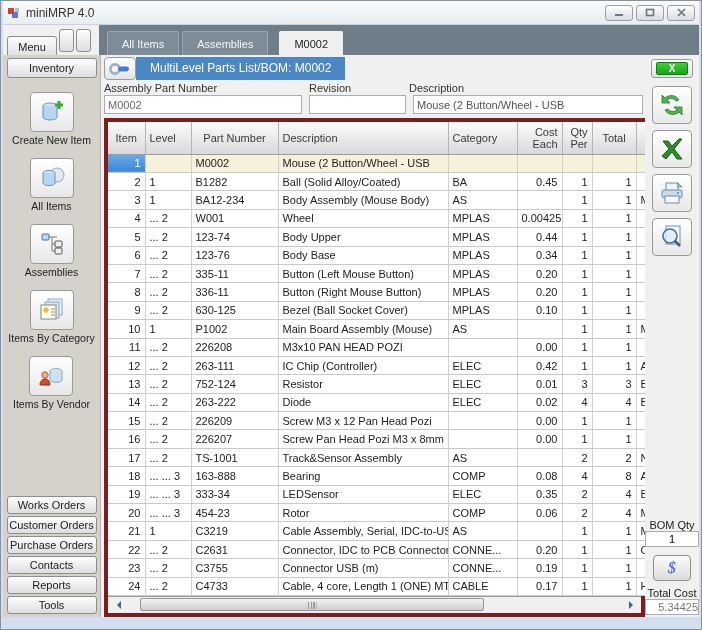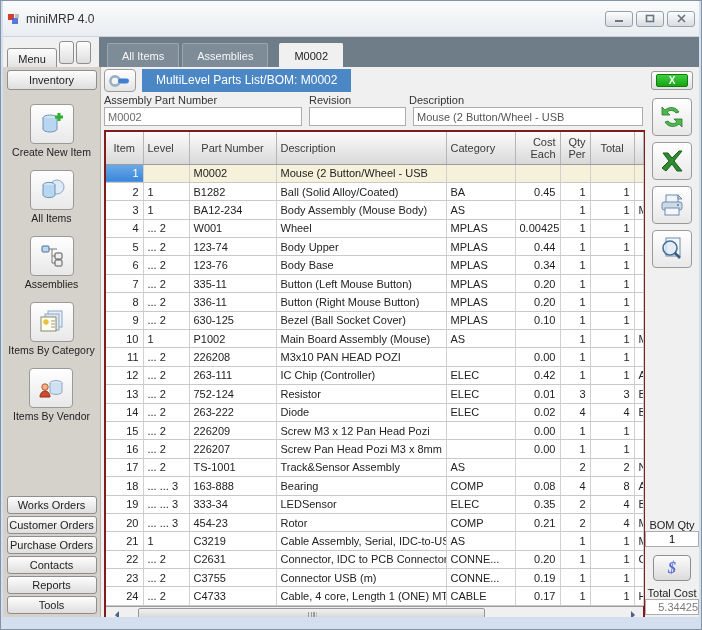--- a/index.html
+++ b/index.html
@@ -3,21 +3,21 @@
 <meta charset="utf-8">
 <style>
   * { box-sizing: border-box; margin: 0; padding: 0; }
   html,body { width:702px; height:630px; }
   body { font-family:"Liberation Sans", sans-serif; font-size:11px; color:#222; }
 
   .window { width:702px; height:630px; border:1px solid #8493a2; background:#d3dfee;
             padding:0 2px 12px 2px; display:flex; flex-direction:column; }
 
   
-  .titlebar { height:36px; background:linear-gradient(#fafbfc,#e9edf1); display:flex;
+  .titlebar { height:24px; background:linear-gradient(#fafbfc,#e9edf1); display:flex;
               align-items:center; padding:0 4px; border-bottom:1px solid #c9d3dd; }
   .app-icon { width:14px; height:14px; margin-right:5px; }
   .title-text { font-size:12px; color:#333; flex:1; }
   .winbtn { width:28px; height:16px; margin-left:3px; border:1px solid #97a1ab; border-radius:3px;
             background:linear-gradient(#fdfdfd,#d9dde1); display:flex; align-items:center;
             justify-content:center; color:#6b7681; font-weight:bold; font-size:9px; cursor:default; }
 
   
   .topbar { height:30px; display:flex; background:#f0f0f0; }
   .menu-area { width:96px; display:flex; align-items:center; padding:2px 2px 2px 4px; gap:2px; }
@@ -41,35 +41,35 @@
   .nav-item { display:flex; flex-direction:column; align-items:center; margin-bottom:12px; }
   .icon-btn { width:44px; height:40px; border:1px solid #9a9a9a; border-radius:4px;
               background:linear-gradient(#ffffff,#e8e8e8); display:flex; align-items:center;
               justify-content:center; }
   .nav-label { text-align:left; font-size:10.5px; line-height:11px; margin-top:3px; color:#222; }
   .side-spacer { flex:1; }
   .side-bottom-btn { width:90px; height:18px; line-height:16px; margin-top:2px; font-size:11px; }
 
   
   .main { flex:1; display:flex; flex-direction:column; padding:2px 0 0 3px; }
-  .banner-row { display:flex; align-items:flex-start; height:28px; gap:6px; }
+  .banner-row { display:flex; align-items:flex-end; height:28px; }
   .wrench-btn { width:32px; height:23px; border:1px solid #9a9a9a; border-radius:4px;
                 background:linear-gradient(#ffffff,#e4e4e4); display:flex; align-items:center;
                 justify-content:center; }
   .banner { background:#4c87c5; color:#fff; font-size:12px; height:23px; line-height:23px;
             padding:0 14px; }
   .labels-row { display:flex; height:14px; margin-top:2px; font-size:11px; color:#333; }
   .inputs-row { display:flex; height:20px; margin-top:1px; gap:7px; }
   .tb { border:1px solid #abadb3; background:#fff; height:19px; font-family:"Liberation Sans",sans-serif;
         font-size:11px; padding:0 3px; color:#6b6b6b; }
   .lbl-apn { width:205px; } .lbl-rev { width:100px; } 
   .in-apn { width:198px; } .in-rev { width:97px; } .in-desc { width:230px; color:#555; }
 
   
-  .grid-wrap { margin-top:4px; width:541px; border:2px solid #7f1d1d; background:#fff;
+  .grid-wrap { margin-top:4px; width:541px; border:4px solid #7f1d1d; background:#fff;
                display:flex; flex-direction:column; }
   table { border-collapse:collapse; table-layout:fixed; width:537px; }
   thead th { background:linear-gradient(#fbfbfb,#d9d9d9); border-right:1px solid #b5b5b5;
              border-bottom:1px solid #9c9c9c; font-weight:normal; color:#3a3a3a; font-size:11px;
              height:32px; padding:1px 4px; line-height:12px; }
   th.h-l { text-align:left; } th.h-c { text-align:center; } th.h-r { text-align:right; }
   tbody td { border-right:1px solid #d0d0d0; border-bottom:1px solid #c9c9c9; height:18.4px;
              padding:0 4px; font-size:11px; white-space:nowrap; overflow:hidden; background:#fff; }
   tbody tr.hl td { background:#f5f1da; }
   td.c-r { text-align:right; } td.c-l { text-align:left; }
@@ -484,21 +484,21 @@
                 <td class="c-r">2</td>
                 <td class="c-r">4</td>
                 <td class="c-l">B</td>
               </tr>
               <tr>
                 <td class="c-r">20</td>
                 <td class="c-l">... ... 3</td>
                 <td class="c-l">454-23</td>
                 <td class="c-l">Rotor</td>
                 <td class="c-l">COMP</td>
-                <td class="c-r">0.21</td>
+                <td class="c-r">0.06</td>
                 <td class="c-r">2</td>
                 <td class="c-r">4</td>
                 <td class="c-l">M</td>
               </tr>
               <tr>
                 <td class="c-r">21</td>
                 <td class="c-l">1</td>
                 <td class="c-l">C3219</td>
                 <td class="c-l">Cable Assembly, Serial, IDC-to-USB</td>
                 <td class="c-l">AS</td>

